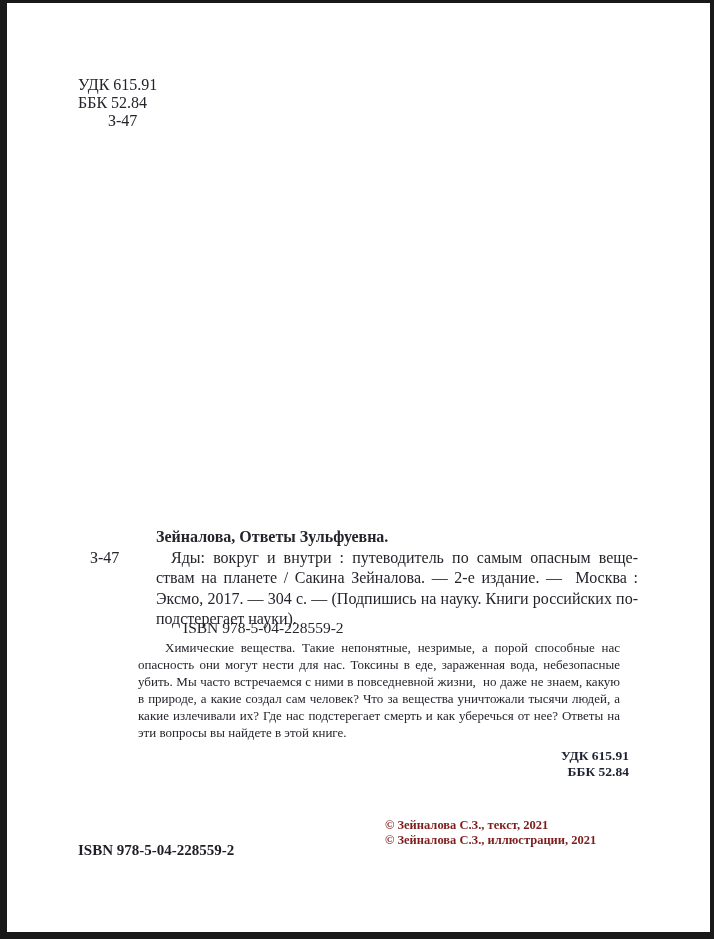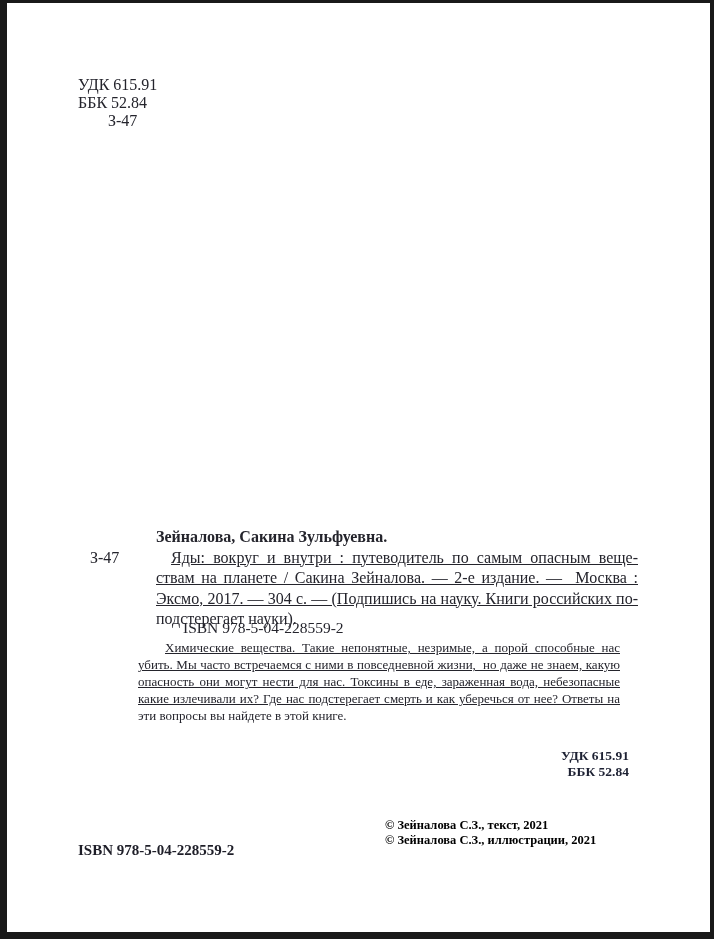--- a/index.html
+++ b/index.html
@@ -45,21 +45,20 @@
   .card .author { font-weight: bold; }
   .card .hang {
     position: absolute;
     left: -66px;
     top: 20.5px;
     white-space: nowrap;
   }
   .just {
     text-align: justify;
     text-align-last: justify;
-    text-decoration: underline;
   }
   .ind15 { padding-left: 15px; }
 
   .isbn-mid {
     left: 176px;  
     top: 616px;
     font-size: 15.5px;
     white-space: nowrap;
   }
 
@@ -82,21 +81,21 @@
     color: #1d2133;
     white-space: nowrap;
   }
 
   .copyright {
     left: 378px;  
     top: 815px;
     font-size: 12.5px;
     line-height: 14.8px;
     font-weight: bold;
-    color: #000000;
+    color: #7f1d1d;
     white-space: nowrap;
   }
 
   .isbn-bottom {
     left: 71px;
     top: 839px;
     font-size: 15px;
     font-weight: bold;
     color: #1e1e28;
     white-space: nowrap;
@@ -108,33 +107,34 @@
 <div class="page">
 
   <div class="abs top-codes">
     <div>УДК 615.91</div>
     <div>ББК 52.84</div>
     <div class="indent">З-47</div>
   </div>
 
   <div class="abs card">
     <div class="hang">З-47</div>
-    <div class="author">Зейналова, Сакина Зульфуевна.</div>
+    <div class="author">Зейналова, Ответы Зульфуевна.</div>
     <div class="just ind15">Яды: вокруг и внутри : путеводитель по самым опасным веще-</div>
     <div class="just">ствам на планете / Сакина Зейналова. — 2-е издание. —&nbsp; Москва :</div>
     <div class="just">Эксмо, 2017. — 304 с. — (Подпишись на науку. Книги российских по-</div>
     <div>подстерегает науки).</div>
   </div>
 
   <div class="abs isbn-mid">ISBN 978-5-04-228559-2</div>
 
   <div class="abs annotation">
     <div class="just ind27">Химические вещества. Такие непонятные, незримые, а порой способные нас</div>
+    <div class="just">опасность они могут нести для нас. Токсины в еде, зараженная вода, небезопасные</div>
     <div class="just">убить. Мы часто встречаемся с ними в повседневной жизни,&nbsp; но даже не знаем, какую</div>
-    <div class="just">опасность они могут нести для нас. Токсины в еде, зараженная вода, небезопасные</div>
+    <div class="just">в природе, а какие создал сам человек? Что за вещества уничтожали тысячи людей, а</div>
     <div class="just">какие излечивали их? Где нас подстерегает смерть и как уберечься от нее? Ответы на</div>
     <div>эти вопросы вы найдете в этой книге.</div>
   </div>
 
   <div class="abs classification">
     <div>УДК 615.91</div>
     <div>ББК 52.84</div>
   </div>
 
   <div class="abs copyright">

